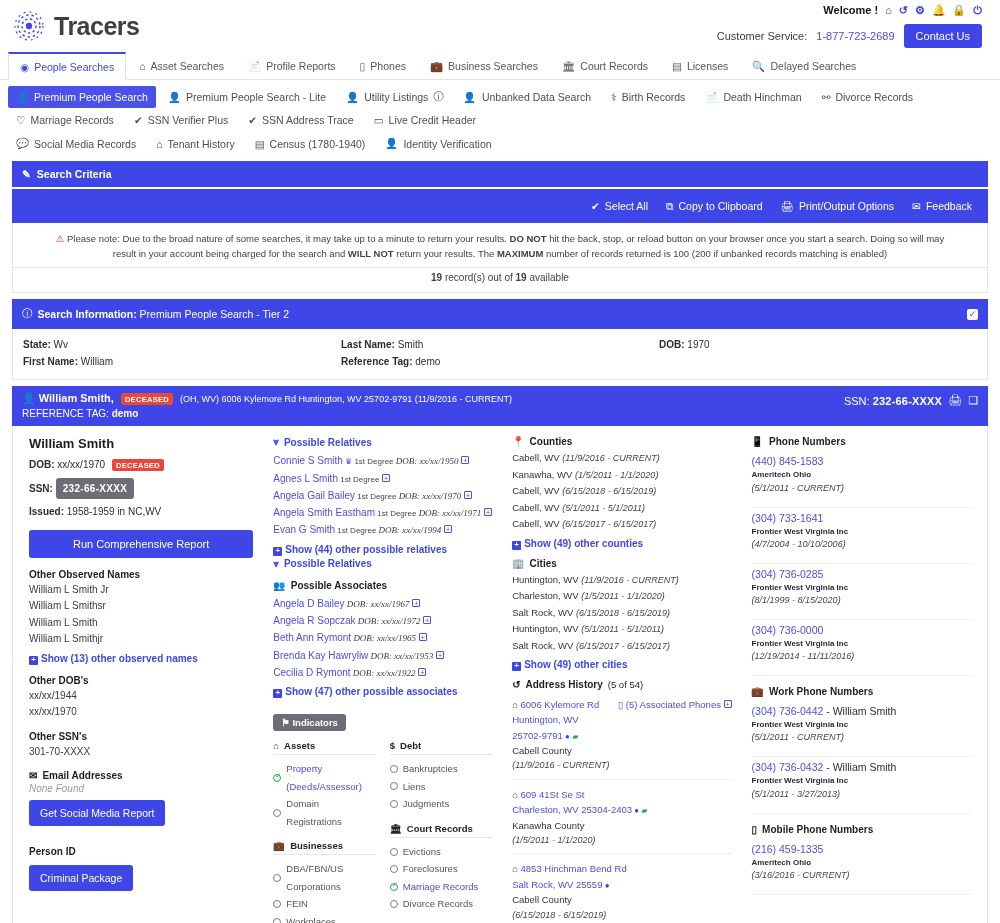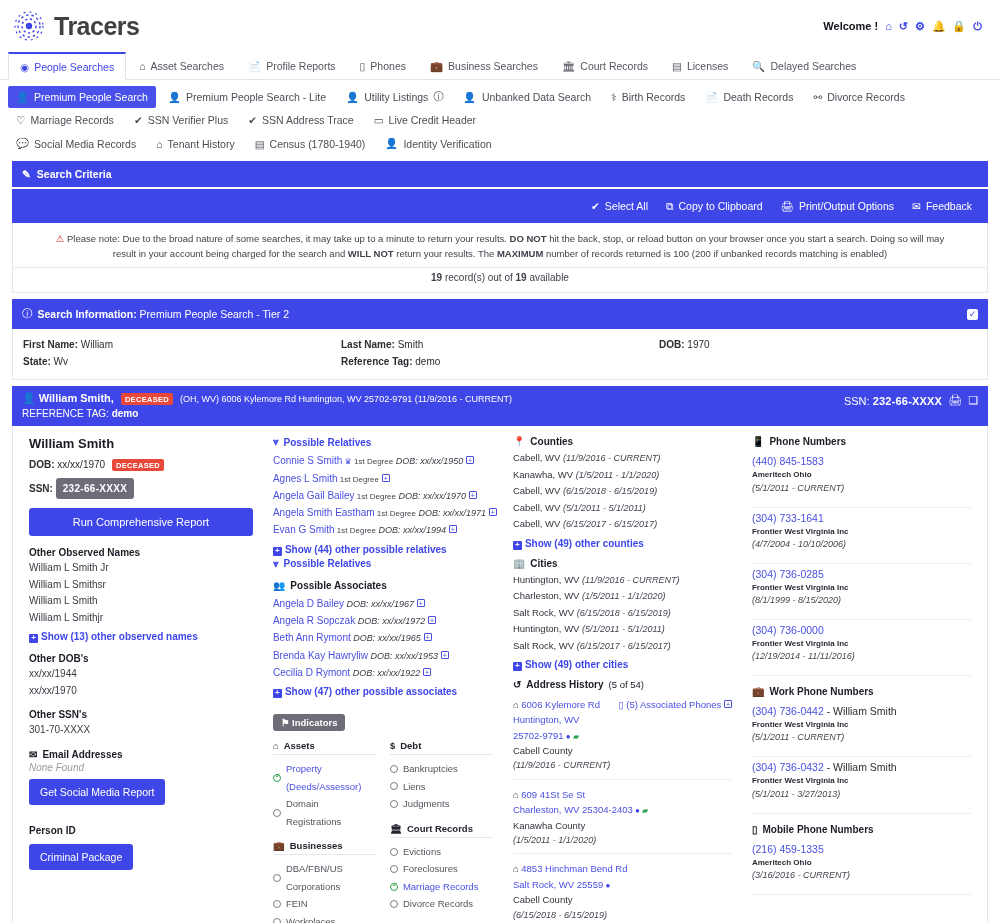--- a/index.html
+++ b/index.html
@@ -79,21 +79,21 @@
   .li { font-size:10px; line-height:1.65; color:#3a3a45; }
   .showlink { display:block; font-size:10px; font-weight:700; color:#3f46e8; margin:5px 0 2px; cursor:pointer; }
   .showlink .plus { display:inline-block; width:9px; height:9px; line-height:8px; text-align:center; background:#3f46e8; color:#fff; font-size:8px; border-radius:1px; margin-right:3px; font-weight:700; }
   .none { font-size:10px; color:#9a9aa4; font-style:italic; }
 
   .hdr-ic { font-size:10px; font-weight:700; color:#1c1c26; margin:0 0 4px; display:flex; align-items:center; gap:5px; }
   .hdr-ic.lnk { color:#3f46e8; }
   .rel-row { font-size:10px; line-height:1.7; white-space:nowrap; }
   .rel-row .nm { color:#4a4fe0; }
   .deg { font-size:8px; color:#44444f; }
-  .dob-it { font-style:italic; font-size:9px; color:#3a3a45; }
+  .dob-it { font-style:italic; font-size:9px; color:#3a3a45;font-family:Liberation Serif, serif; }
   .sqico { display:inline-block; width:8px; height:8px; border:1px solid #4a4fe0; color:#4a4fe0; font-size:7px; line-height:7px; text-align:center; border-radius:1px; vertical-align:1px; }
 
   .ind-chip { display:inline-block; background:#6d6d77; color:#fff; font-size:9.5px; font-weight:700; padding:3px 8px; border-radius:3px; margin:14px 0 9px; }
   .ind-grid { display:flex; gap:14px; }
   .ind-col { flex:1; }
   .ind-h { font-size:9.5px; font-weight:700; color:#23232d; border-bottom:1px solid #e6e6ee; padding-bottom:3px; margin-bottom:5px; display:flex; align-items:center; gap:5px; }
   .ind-i { font-size:9.5px; line-height:1.85; display:flex; align-items:center; gap:5px; color:#55555f; }
   .ind-i.on { color:#4a4fe0; }
   .ring { width:8px; height:8px; border:1.3px solid #7d7d88; border-radius:50%; display:inline-block; flex:none; }
   .ring.on { border-color:#2aa14e; position:relative; }
@@ -141,20 +141,25 @@
   <div class="topright">
     <div class="welcome-row">
       <span>Welcome !</span>
       <span class="ic">⌂</span>
       <span class="ic">↺</span>
       <span class="ic">⚙</span>
       <span class="ic">🔔</span>
       <span class="ic">🔒</span>
       <span class="ic">⏻</span>
     </div>
+    <div class="cs-row">
+      <span>Customer Service:</span>
+      <a href="#">1-877-723-2689</a>
+      <button class="btn-contact">Contact Us</button>
+    </div>
   </div>
 </div>
 
 <div class="nav1" id="nav1">
     <div class="t active">
       <span>◉</span>
       <span>People Searches</span>
     </div>
     <div class="t">
       <span>⌂</span>
@@ -202,21 +207,21 @@
     <div class="t">
       <span>👤</span>
       <span>Unbanked Data Search</span>
     </div>
     <div class="t">
       <span>⚕</span>
       <span>Birth Records</span>
     </div>
     <div class="t">
       <span>📄</span>
-      <span>Death Records</span>
+      <span>Death Hinchman</span>
     </div>
     <div class="t">
       <span>⚯</span>
       <span>Divorce Records</span>
     </div>
     <div class="t">
       <span>♡</span>
       <span>Marriage Records</span>
     </div>
     <div class="t">
@@ -295,22 +300,22 @@
   </div>
 
   <div class="info-head" style="margin-top:6px;">
     <span style="margin-right:5px;">ⓘ</span>
     <span class="lbl">Search Information:</span>&nbsp;
     <span>Premium People Search - Tier 2</span>
     <span class="chk">✓</span>
   </div>
   <div class="info-body" id="info-body">
       <div class="info-col">
+        <div><b>State:</b><span> Wv</span></div>
         <div><b>First Name:</b><span> William</span></div>
-        <div><b>State:</b><span> Wv</span></div>
       </div>
       <div class="info-col">
         <div><b>Last Name:</b><span> Smith</span></div>
         <div><b>Reference Tag:</b><span> demo</span></div>
       </div>
       <div class="info-col">
         <div><b>DOB:</b><span> 1970</span></div>
       </div>
     </div>
 
@@ -342,20 +347,24 @@
     <div class="col c1">
       <h3 class="pname">William Smith</h3>
       <div class="kv">
         <b>DOB:</b>
         <span>xx/xx/1970</span>
         <span class="badge-dec">DECEASED</span>
       </div>
       <div class="kv" style="margin-top:4px;">
         <b>SSN:</b>
         <span class="ssn-chip">232-66-XXXX</span>
+      </div>
+      <div class="kv" style="margin-top:4px;">
+        <b>Issued:</b>
+        <span>1958-1959 in NC,WV</span>
       </div>
       <button class="btn-wide">Run Comprehensive Report</button>
 
       <div class="sec-t">Other Observed Names</div>
       <div id="other-names">
           <div class="li">William L Smith Jr</div>
           <div class="li">William L Smithsr</div>
           <div class="li">William L Smith</div>
           <div class="li">William L Smithjr</div>
         </div>

